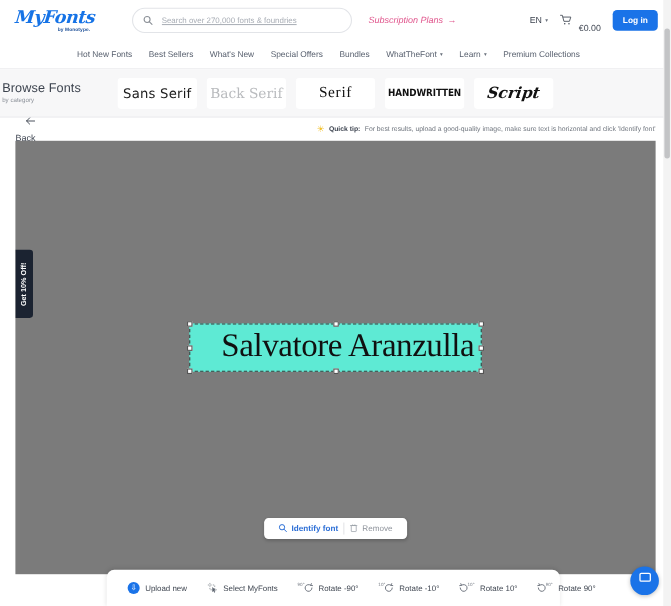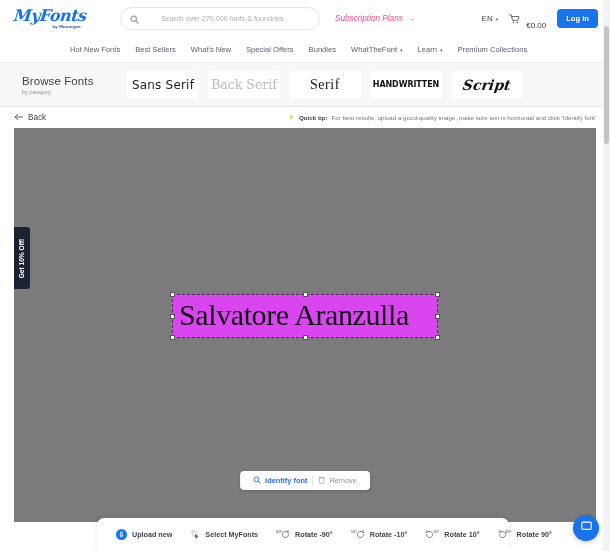--- a/index.html
+++ b/index.html
@@ -53,23 +53,24 @@
     display: flex; align-items: center;
     padding: 0 9px;
     background: #fff;
   }
   .search-box svg { flex: 0 0 auto; }
   .search-input {
     border: none; outline: none;
     font-size: 7.2px;
     color: #9aa0a8;
     font-family: "Liberation Sans", sans-serif;
-    margin-left: 22px;
+    margin-left: 8px;
     width: 100%;
     background: transparent;
+    text-decoration: underline;
   }
   .search-input::placeholder { color: #a8adb5; }
   .sub-plans {
     margin-left: 15px;
     font-size: 8.2px;
     color: #e0558c;
     display: flex; align-items: center; gap: 4px;
     white-space: nowrap;
     cursor: pointer;
     font-style: italic;
@@ -108,21 +109,21 @@
     font-size: 7.6px; color: #5a6270;
     display: flex; align-items: center; gap: 3px;
     cursor: pointer; white-space: nowrap;
   }
 
   
   .browse {
     height: 44px;
     background: #f7f7f8;
     display: flex; align-items: center;
-    padding: 0 22px;
+    padding: 0 2px;
     border-bottom: 1px solid #e8e8ea;
   }
   .browse-title-wrap { width: 105px; flex: 0 0 auto; }
   .browse-title { font-size: 11.5px; color: #3c434e; letter-spacing: .1px; }
   .browse-sub { font-size: 5.6px; color: #8e939b; margin-top: 2px; }
   .cat-list { display: flex; gap: 9px; align-items: center; }
   .cat-card {
     width: 72px; height: 28px;
     background: #fff;
     border-radius: 3px;
@@ -138,23 +139,24 @@
   .cat-5 { font-family: "DejaVu Serif", serif; font-style: italic; font-weight: bold; font-size: 14px; color: #111; transform: skewX(-8deg);}
 
   
   .tipbar {
     height: 21px;
     display: flex; align-items: center;
     padding: 0 14px;
     background: #fff;
   }
   .back-btn {
-    display: flex; align-items: flex-start; gap: 5px;
+    display: flex; align-items: flex-end; gap: 5px;
     font-size: 8.2px; color: #3d4450;
     cursor: pointer;
+    flex-direction: column;
   }
   .tip {
     margin-left: auto;
     display: flex; align-items: center; gap: 4px;
     font-size: 6.2px; color: #6f757e;
     white-space: nowrap;
   }
   .tip b { color: #3d4450; }
   .bulb { color: #f2c230; font-size: 8px; line-height: 1; }
 
@@ -167,24 +169,24 @@
     overflow: hidden;
   }
   .art {
     position: absolute;
     left: 50%; top: 166px;
     transform: translateX(-50%);
     width: 266px;
   }
   .sel-box {
     position: relative;
-    background: #d946ef;
+    background: #5eead4;
     border: 1px dashed #3a3a3a;
     padding: 2px 6px 4px;
-    text-align: left;
+    text-align: right;
   }
   .sel-text {
     font-family: "Liberation Serif", serif;
     font-size: 30px;
     color: #101010;
     line-height: 36px;
     white-space: nowrap;
     letter-spacing: -.4px;
   }
   .handle {
@@ -245,21 +247,20 @@
   .toolbar {
     position: absolute;
     left: 97px; bottom: 0;
     width: 412px; height: 33px;
     background: #fff;
     border-radius: 7px 7px 0 0;
     box-shadow: 0 -1px 4px rgba(0,0,0,.1);
     display: flex; align-items: center;
     padding: 0 10px;
     gap: 0;
-    font-weight: bold;
   }
   .tb-item {
     display: flex; align-items: center; gap: 5px;
     font-size: 7.2px; color: #3f4651;
     cursor: pointer;
     padding: 0 9px;
     white-space: nowrap;
   }
   .tb-div { width: 1px; height: 15px; background: #e6e7ea; }
   .upload-ico {

